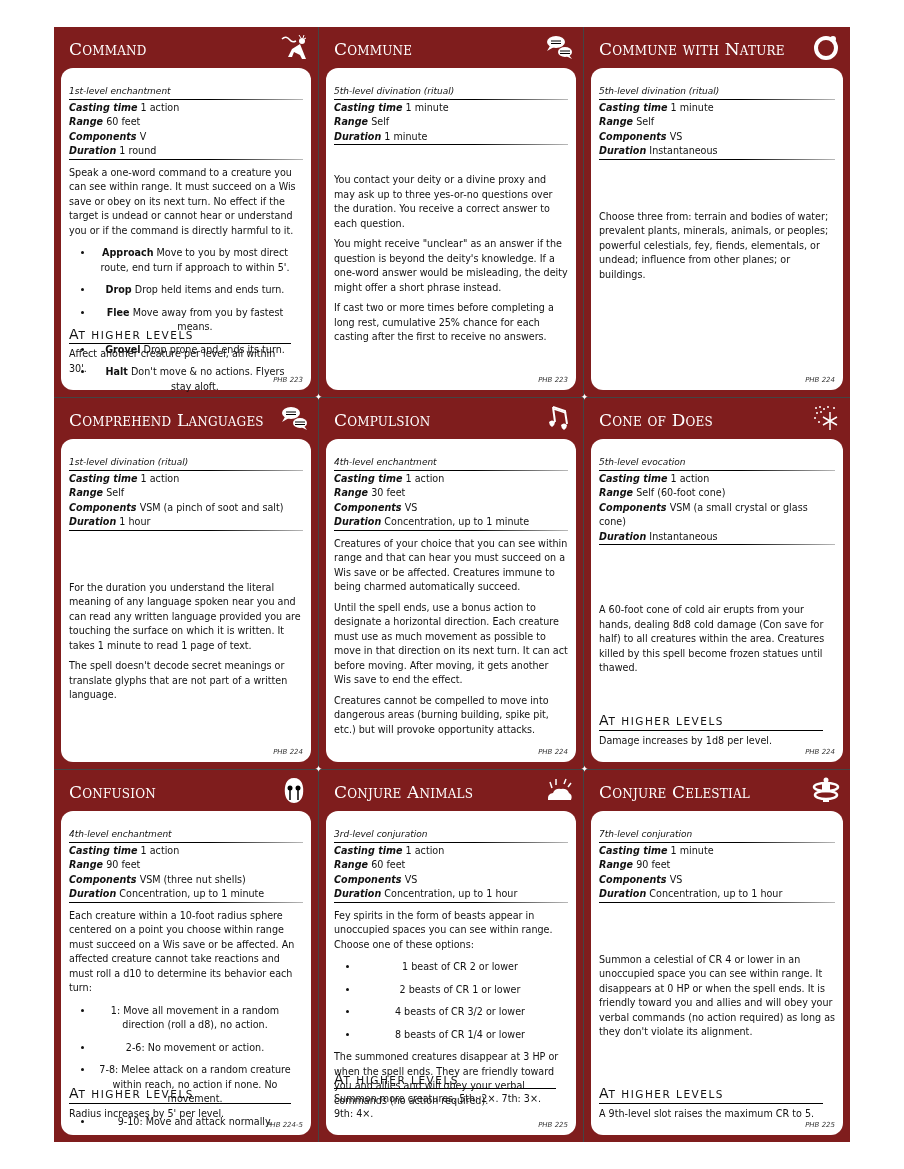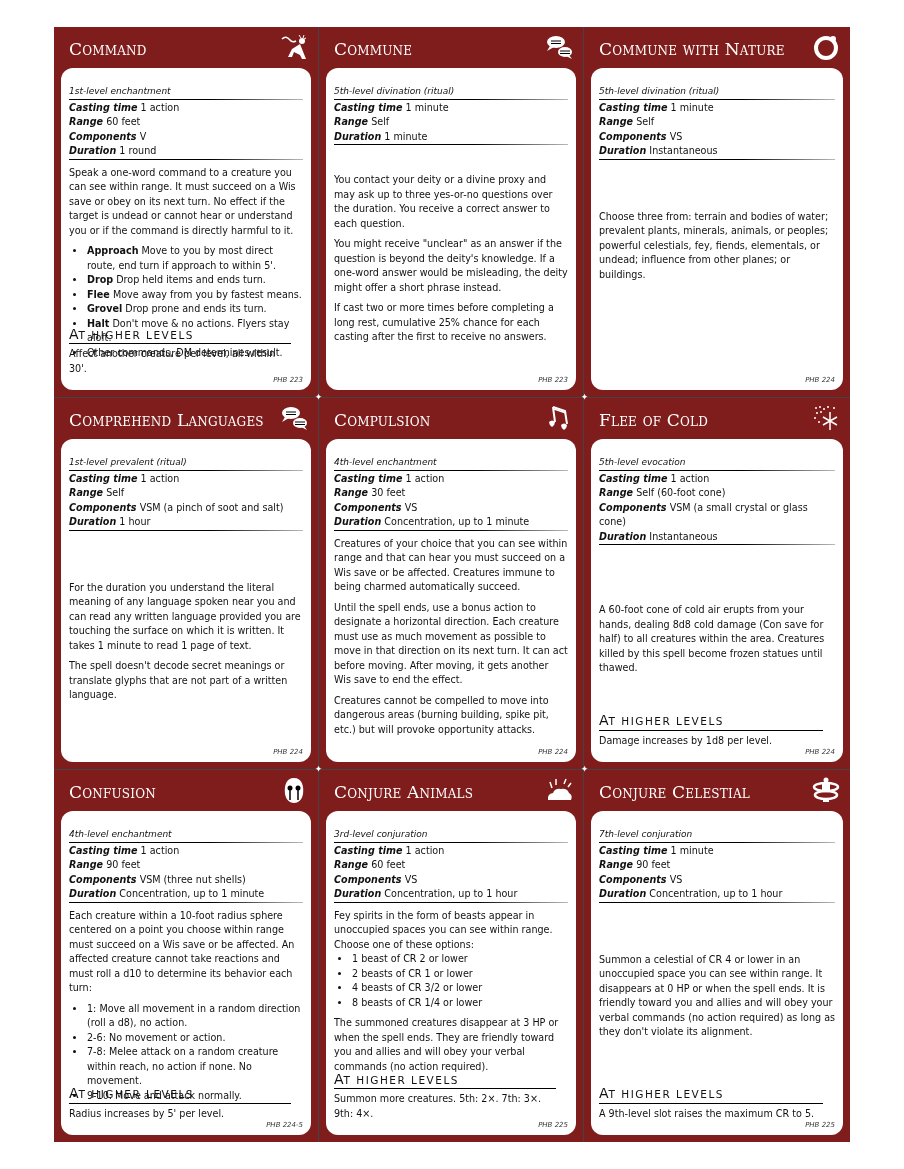--- a/index.html
+++ b/index.html
@@ -12,21 +12,21 @@
   .head { height:40px; position:relative; }
   .title { position:absolute; left:15px; top:12px; color:#fff; font-family:"DejaVu Serif", serif; font-size:17px; font-variant:small-caps; letter-spacing:0.2px; white-space:nowrap; }
   .icon { position:absolute; right:10px; top:6px; width:28px; height:28px; }
   .body { position:absolute; left:7px; right:7px; top:41px; bottom:7px; background:#fff; border-radius:12px; padding:16px 8px 4px 8px; box-sizing:border-box; font-size:9.6px; color:#111; line-height:14.5px; }
   .level { font-style:italic; font-size:9px; border-bottom:1px solid #000; padding-bottom:0px; margin-bottom:1px;
            border-image: linear-gradient(90deg,#000 60%, #bbb 100%) 1; }
   .stat b { font-weight:bold;font-style:italic; }
   .stats-end { border-bottom:1px solid #000; border-image: linear-gradient(90deg,#000 60%, #bbb 100%) 1; margin-bottom:6px; }
   .desc p { margin:0 0 6px 0; }
   .desc ul { margin:0 0 6px 0; padding-left:17px; }
-  .desc li { margin:0; padding-left:1px; }
+  .desc li { margin:8px; padding-left:1px;text-align:center; }
   .higher { position:absolute; left:8px; right:20px; bottom:14px; }
   .higher-title { font-size:10.5px; letter-spacing:1.5px; border-bottom:1.3px solid #000; padding-bottom:1px; margin-bottom:3px; }
   .higher-title .cap { font-size:14px; letter-spacing:0; }
   .page { position:absolute; right:8px; bottom:3px; font-style:italic; font-size:7px; color:#333; }
   .spacer { height:22px; }
   .spacer-lg { height:38px; }
   .cross { position:absolute; width:9px; height:9px; color:#fff; font-size:9px; line-height:9px; text-align:center; }
 </style>
 </head>
 <body>
@@ -123,21 +123,21 @@
       <svg class="icon" viewBox="0 0 28 28">
           <ellipse cx="11" cy="9" rx="9" ry="6" fill="#fff"></ellipse>
           <path d="M5 13 L2 18 L9 14 Z" fill="#fff"></path>
           <path d="M6 8h10 M6 10.5h10" stroke="#000" stroke-width="1"></path>
           <ellipse cx="20" cy="19" rx="7" ry="5" fill="#fff"></ellipse>
           <path d="M24 22 L27 26 L21 23 Z" fill="#fff"></path>
           <path d="M15 18h10 M15 20.5h10" stroke="#000" stroke-width="1"></path>
         </svg>
     </div>
     <div class="body">
-      <div class="level">1st-level prevalent (ritual)</div>
+      <div class="level">1st-level divination (ritual)</div>
       <div class="stat"><b>Casting time</b> <span>1 action</span></div>
       <div class="stat"><b>Range</b> <span>Self</span></div>
       <div class="stat"><b>Components</b> <span>VSM (a pinch of soot and salt)</span></div>
       <div class="stat stats-end"><b>Duration</b> <span>1 hour</span></div>
       <div class="desc">
         <div style="height:44px"></div>
         <p>For the duration you understand the literal meaning of any language spoken near you and can read any written language provided you are touching the surface on which it is written. It takes 1 minute to read 1 page of text.</p>
         <p>The spell doesn't decode secret meanings or translate glyphs that are not part of a written language.</p>
       </div>
       <div class="page">PHB 224</div>
@@ -165,21 +165,21 @@
         <p>Creatures of your choice that you can see within range and that can hear you must succeed on a Wis save or be affected. Creatures immune to being charmed automatically succeed.</p>
         <p>Until the spell ends, use a bonus action to designate a horizontal direction. Each creature must use as much movement as possible to move in that direction on its next turn. It can act before moving. After moving, it gets another Wis save to end the effect.</p>
         <p>Creatures cannot be compelled to move into dangerous areas (burning building, spike pit, etc.) but will provoke opportunity attacks.</p>
       </div>
       <div class="page">PHB 224</div>
     </div>
   </div>
 
   <div class="card">
     <div class="head">
-      <div class="title">Flee of Cold</div>
+      <div class="title">Cone of Does</div>
       <svg class="icon" viewBox="0 0 28 28">
           <g stroke="#fff" stroke-width="1.5">
             <path d="M18 8 L18 26 M11 13 L25 21 M11 21 L25 13"></path>
           </g>
           <g fill="#fff">
             <circle cx="4" cy="4" r="1"></circle>
             <circle cx="8" cy="3" r="1"></circle>
             <circle cx="12" cy="5" r="1"></circle>
             <circle cx="5" cy="9" r="1"></circle>
             <circle cx="9" cy="8" r="1"></circle>

